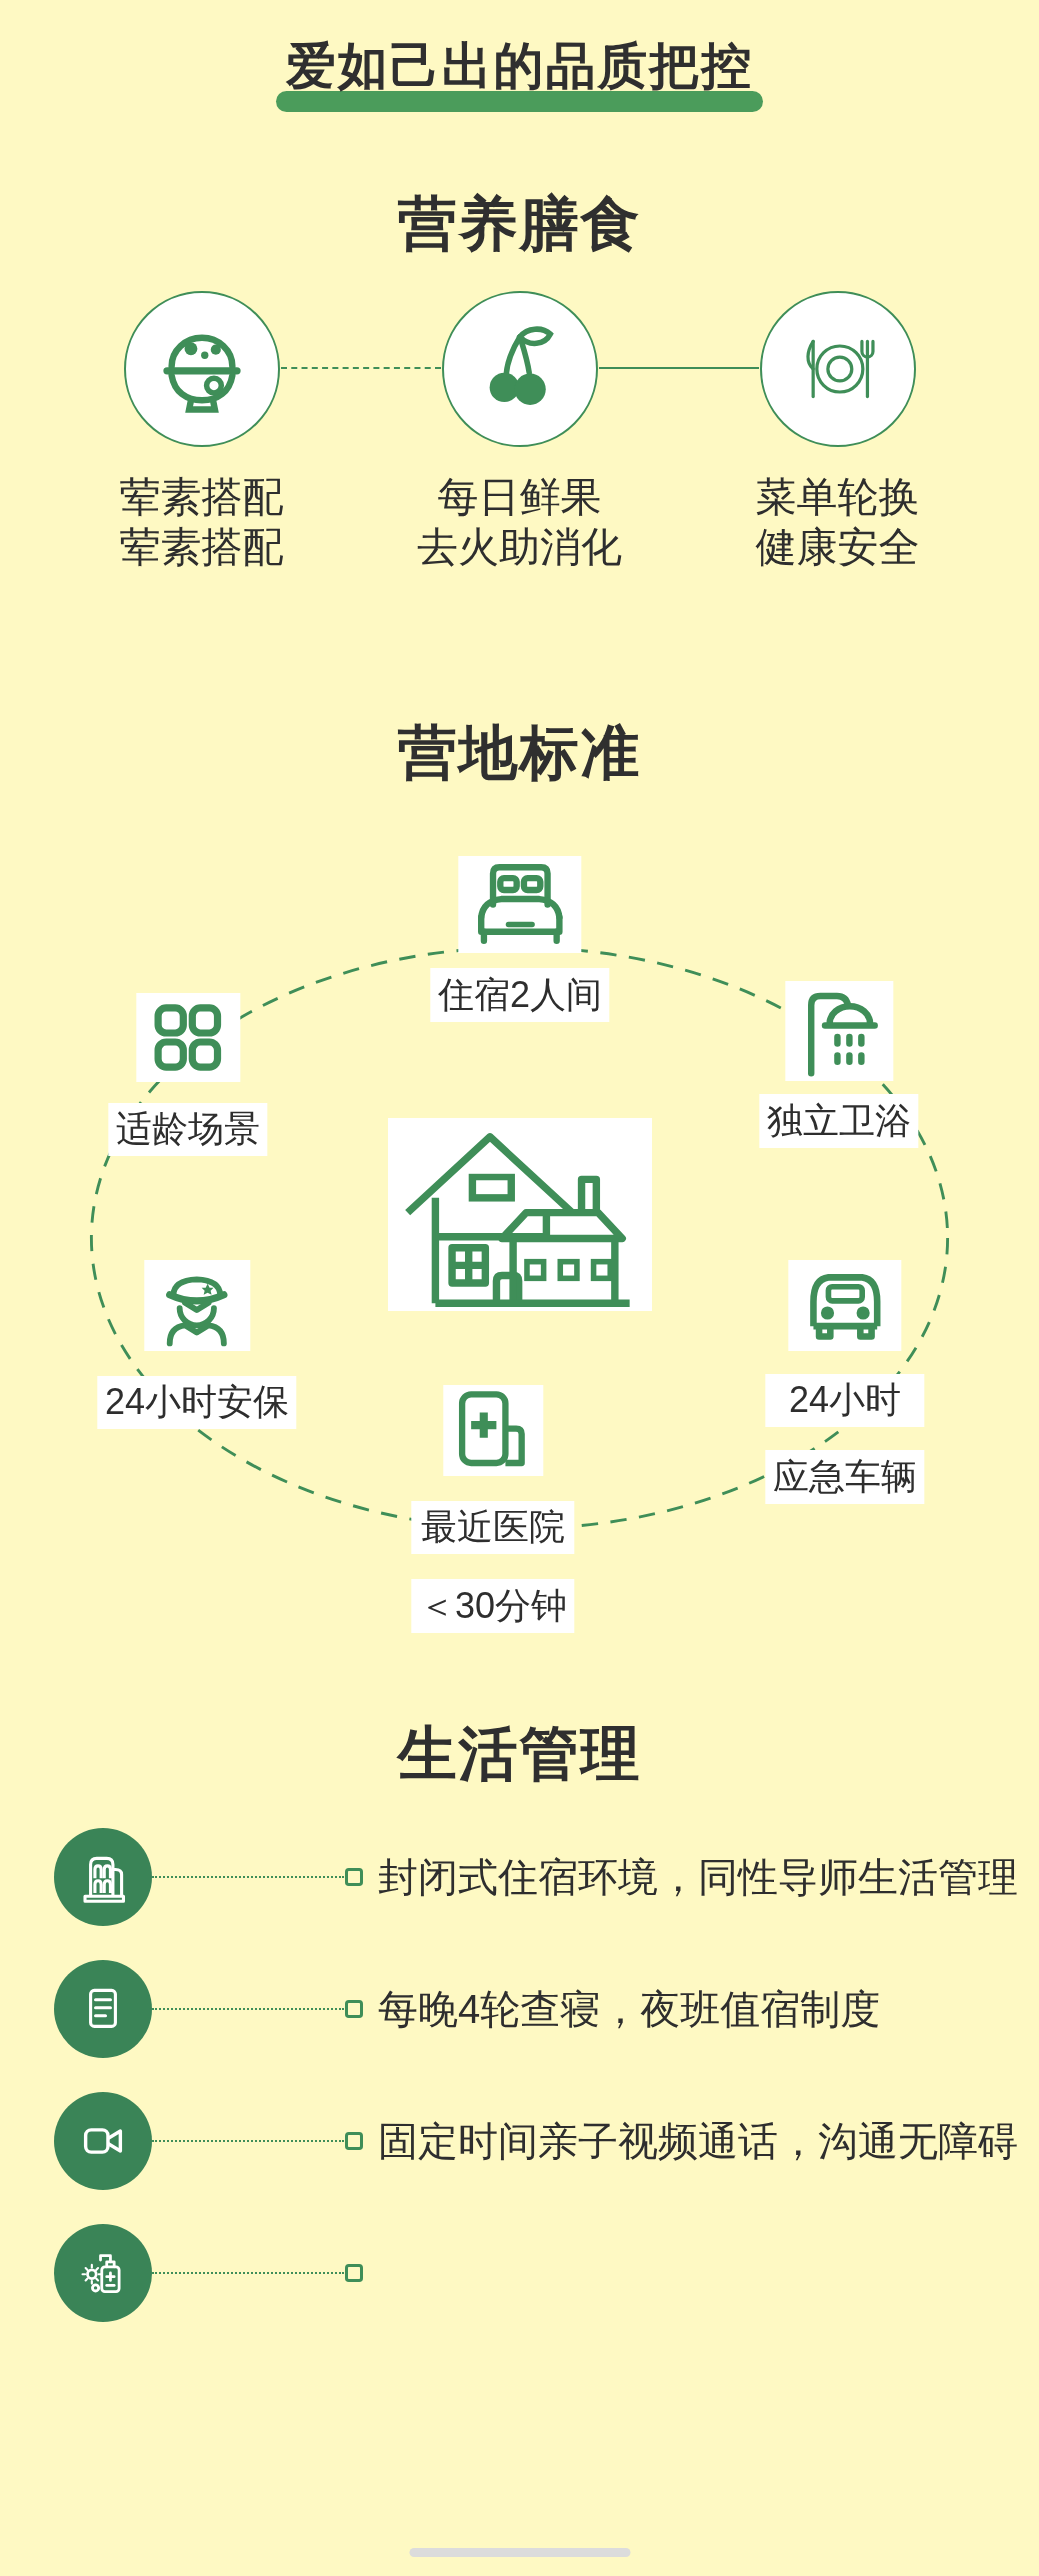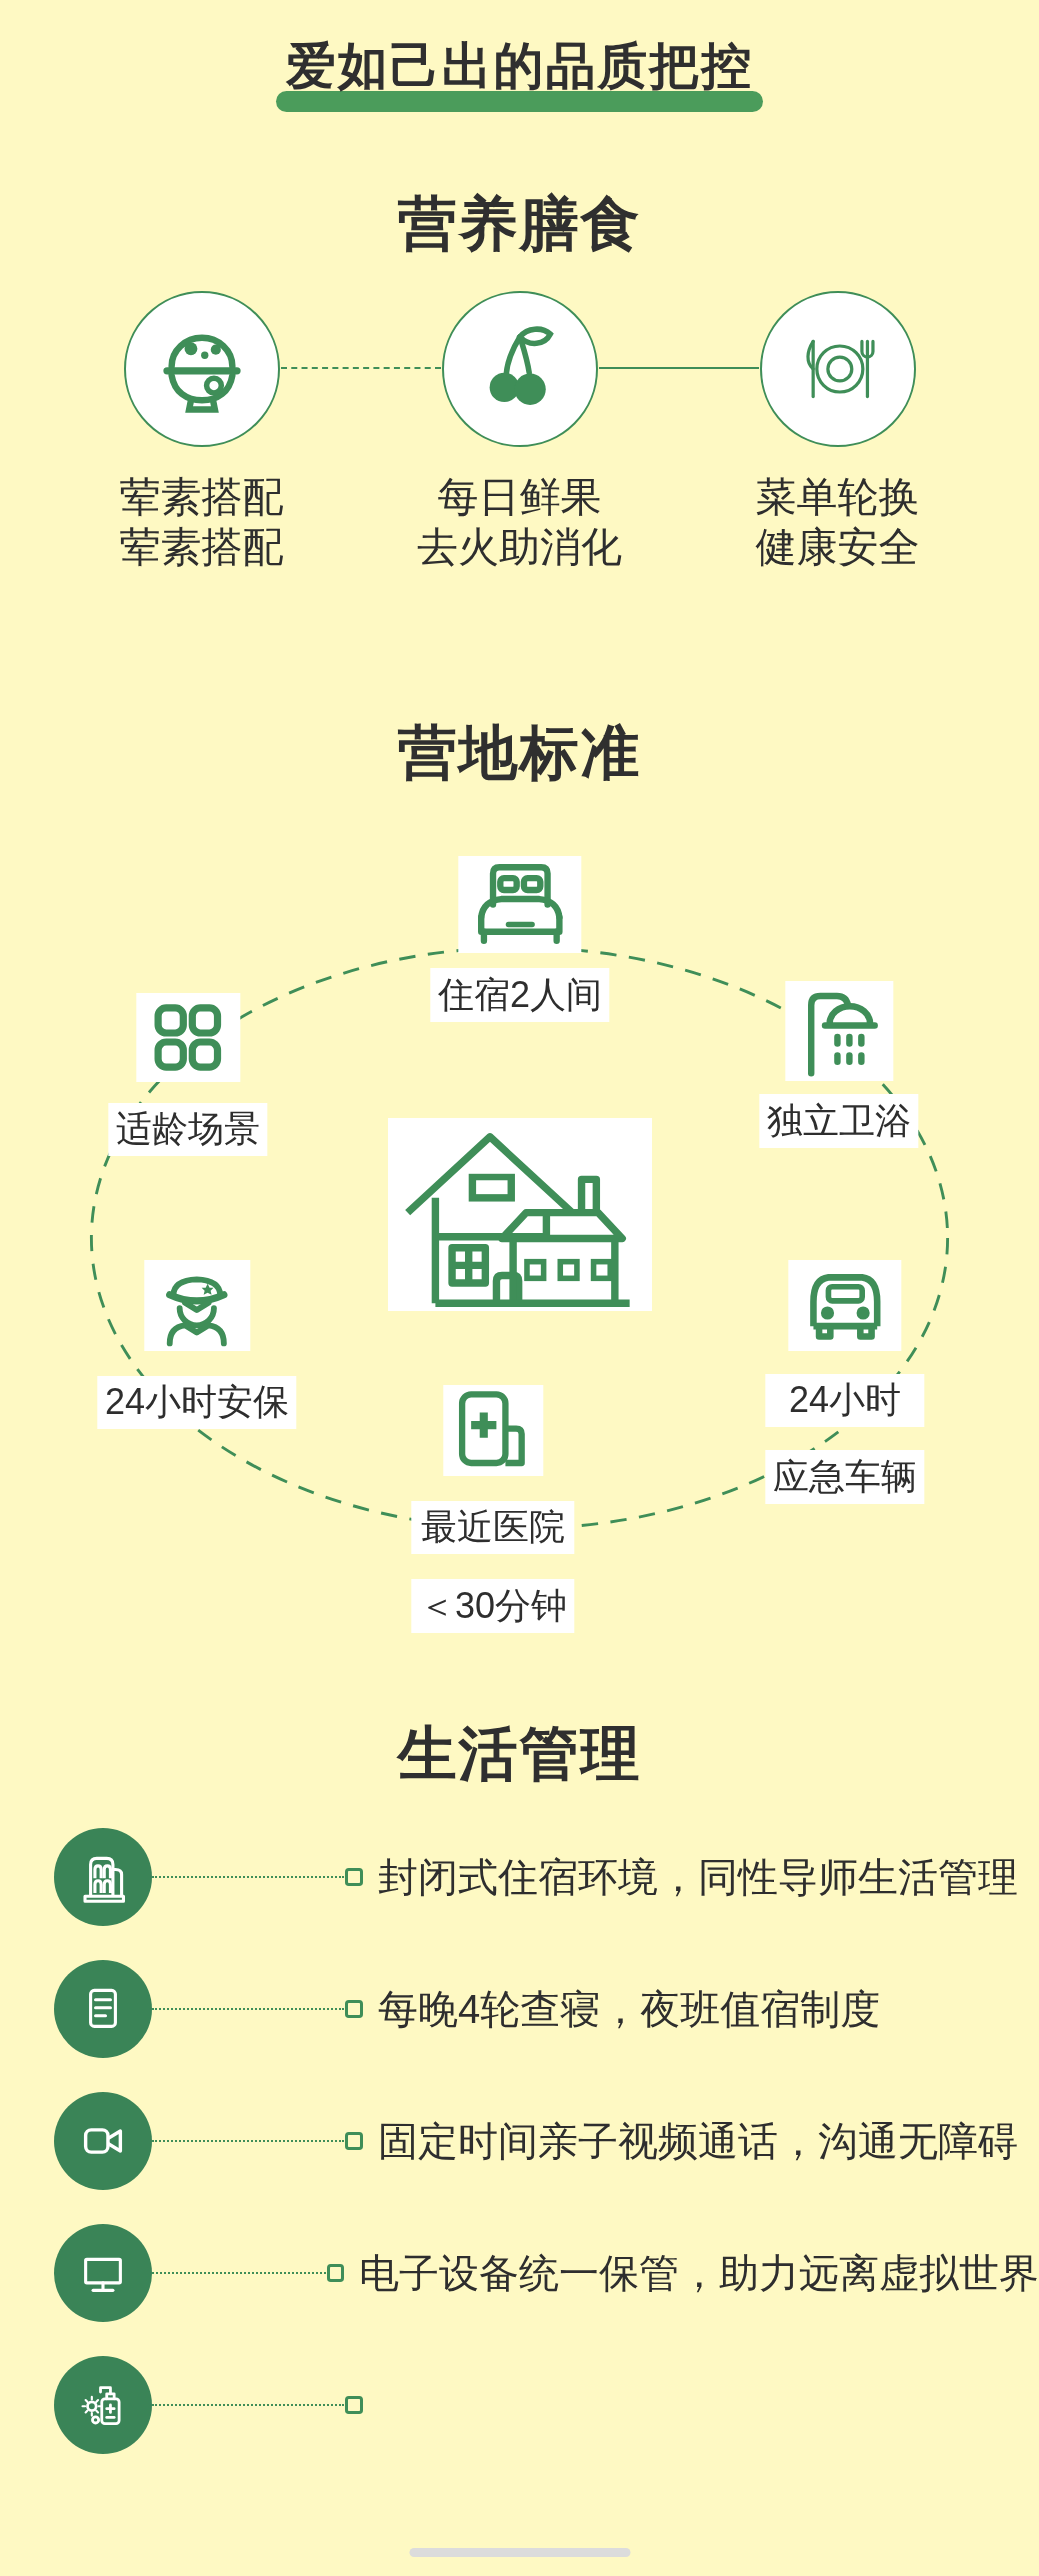--- a/index.html
+++ b/index.html
@@ -316,34 +316,20 @@
             <rect x="22" y="32" width="36" height="36" rx="9"></rect>
             <path d="M58,46 L78,34 V66 L58,54"></path>
           </g>
         </svg>
       </div>
       <div class="mgmt-leader"></div>
       <div class="mgmt-marker"></div>
       <div class="mgmt-text">固定时间亲子视频通话，沟通无障碍</div>
     </div>
 
-    <div class="mgmt-row">
-      <div class="mgmt-circle">
-        <svg width="62" height="62" viewBox="0 0 100 100">
-          <g fill="none" stroke="#ffffff" stroke-width="5" stroke-linecap="round">
-            <rect x="22" y="28" width="56" height="38" rx="2"></rect>
-            <path d="M50,66 V76"></path>
-            <path d="M34,78 H66"></path>
-          </g>
-        </svg>
-      </div>
-      <div class="mgmt-leader"></div>
-      <div class="mgmt-marker"></div>
-      <div class="mgmt-text">电子设备统一保管，助力远离虚拟世界</div>
-    </div>
 
     <div class="mgmt-row">
       <div class="mgmt-circle">
         <svg width="62" height="62" viewBox="0 0 100 100">
           <g fill="none" stroke="#ffffff" stroke-width="4.5" stroke-linecap="round" stroke-linejoin="round">
             <rect x="48" y="40" width="28" height="40" rx="5"></rect>
             <path d="M56,40 V32 H68 V40"></path>
             <path d="M62,32 V22 H46 V29"></path>
             <path d="M62,50 V62 M56,56 H68"></path>
             <path d="M56,70 H68"></path>

